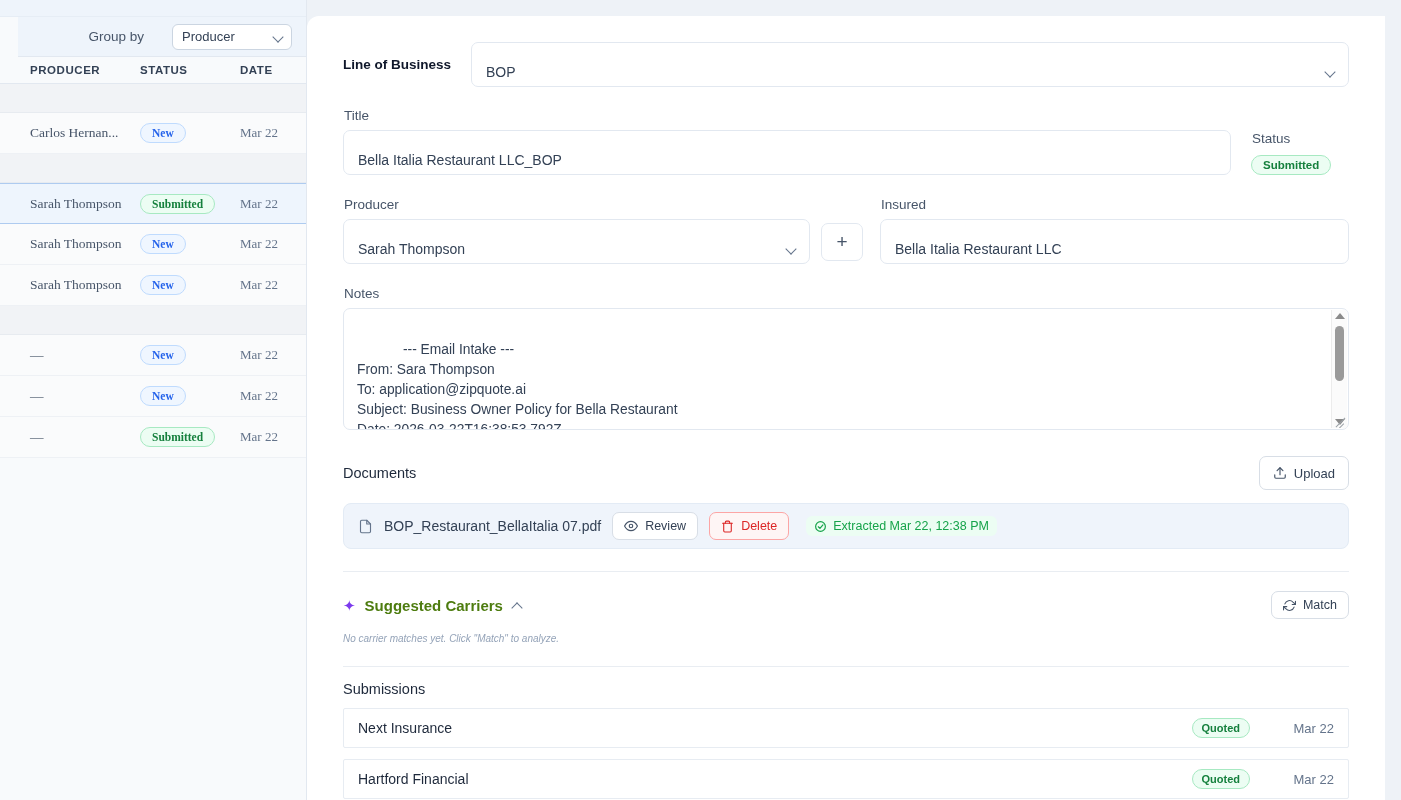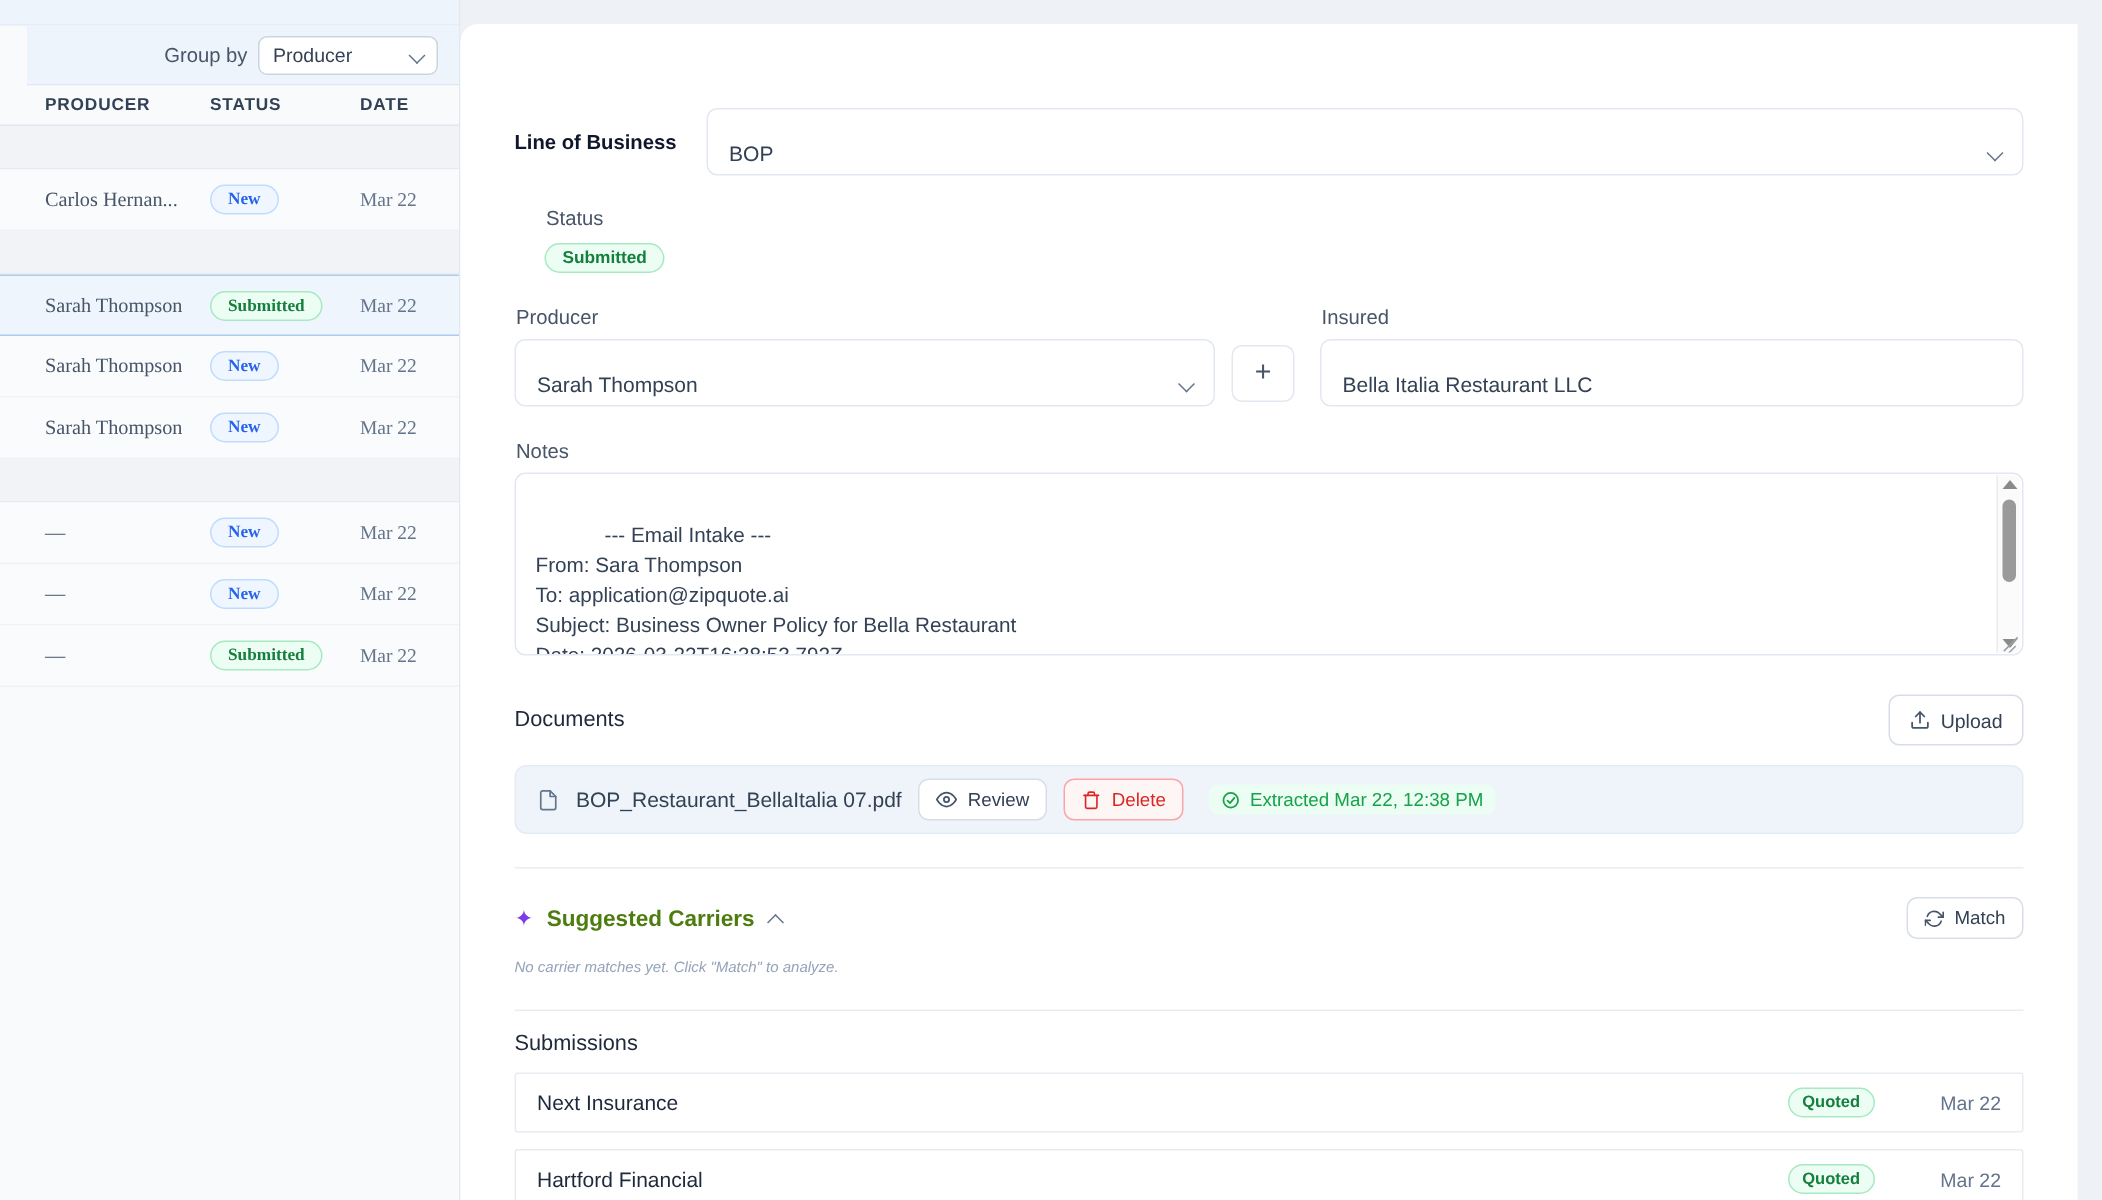--- a/index.html
+++ b/index.html
@@ -24,21 +24,21 @@
   .sidebar-top {
     height: 17px;
     background: #eef4fb;
     border-bottom: 1px solid #e6edf5;
   }
   .groupbar {
     height: 40px;
     background: #eef4fb;
     display: flex; align-items: center; justify-content: flex-end;
     padding-right: 14px;
-    gap: 7px;
+    gap: 28px;
     border-bottom: 1px solid #e2e8f0;
     margin-left: 18px;
   }
   .groupbar-label { font-size: 13.5px; color: #475569; }
   .groupby-select {
     width: 120px; height: 26px;
     background: #fff;
     border: 1px solid #cbd5e1;
     border-radius: 6px;
     display: flex; align-items: center; justify-content: space-between;
@@ -108,21 +108,21 @@
   .panel {
     position: relative;
     width: 1078px; height: 784px;
     background: #ffffff;
     border-top-left-radius: 12px;
     overflow: hidden;
     padding: 0 36px;
   }
   .panel-inner { padding-top: 26px; }
 
-  .lob-row { display: flex; align-items: center; gap: 20px; margin-top: 30px; }
+  .lob-row { display: flex; align-items: center; gap: 20px; }
   .lbl-strong { font-size: 13.5px; font-weight: bold; color: #0f172a; }
   .field {
     height: 45px; background: #fff;
     border: 1px solid #e2e8f0; border-radius: 7px;
     display: flex; align-items: center;
     padding: 14px 12px 0 14px;
     font-size: 14px; color: #334155;
   }
   .field.select { justify-content: space-between; }
   .lob-select { flex: 1 1 auto; }
@@ -311,20 +311,26 @@
 
         <div class="lob-row">
           <span class="lbl-strong">Line of Business</span>
           <div class="field select lob-select">
             <span>BOP</span>
             <span class="chev"></span>
           </div>
         </div>
 
         <div class="title-row">
+          <div class="title-col">
+            <div class="label">Title</div>
+            <div class="field">
+              <span>Bella Italia Restaurant LLC_BOP</span>
+            </div>
+          </div>
           <div class="status-col">
             <div class="label">Status</div>
             <span class="pill submitted">Submitted</span>
           </div>
         </div>
 
         <div class="pr-row">
           <div class="pr-col">
             <div class="label">Producer</div>
             <div class="pr-field-line">

